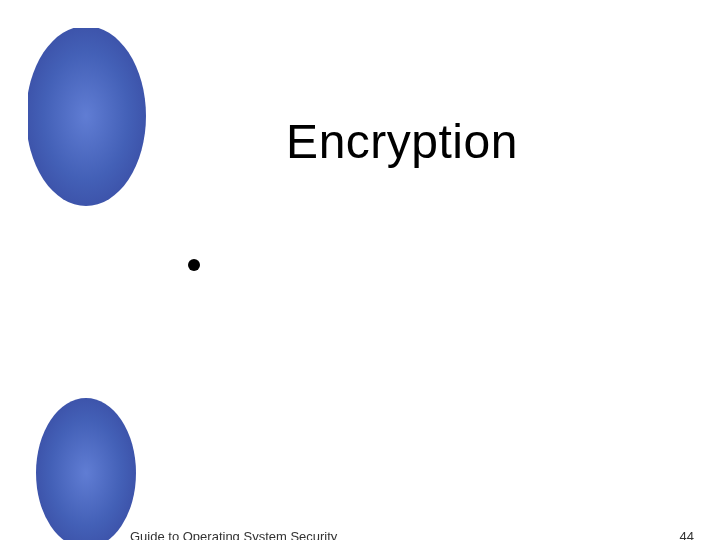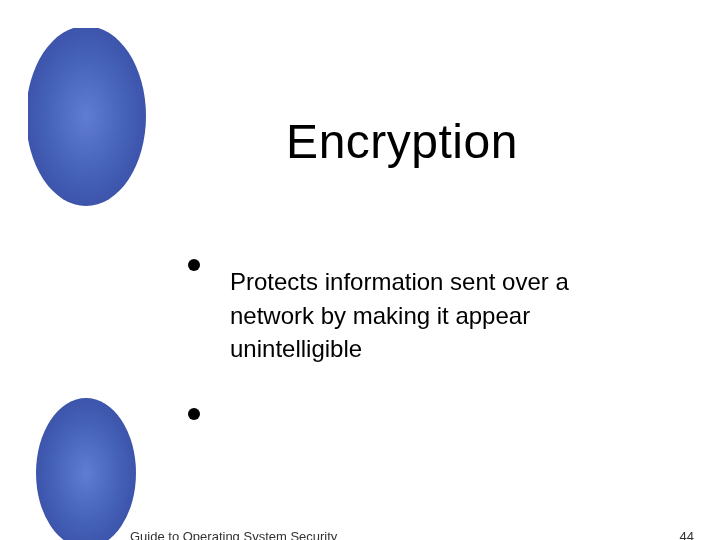--- a/index.html
+++ b/index.html
@@ -130,24 +130,20 @@
 
   <div class="content">
 
     <div class="title-area">
       <h1 class="title">Encryption</h1>
     </div>
 
     <ul class="bullet-list">
       <li>
         <span class="bullet-dot"></span>
-        <span>Protects information sent over a network by making it appear unintelligible</span>
-      </li>
-      <li>
-        <span class="bullet-dot"></span>
       </li>
     </ul>
   </div>
 
   <div class="footer">
     <span class="footer-left">Guide to Operating System Security</span>
     <span class="footer-right">44</span>
   </div>
 </div>
 

